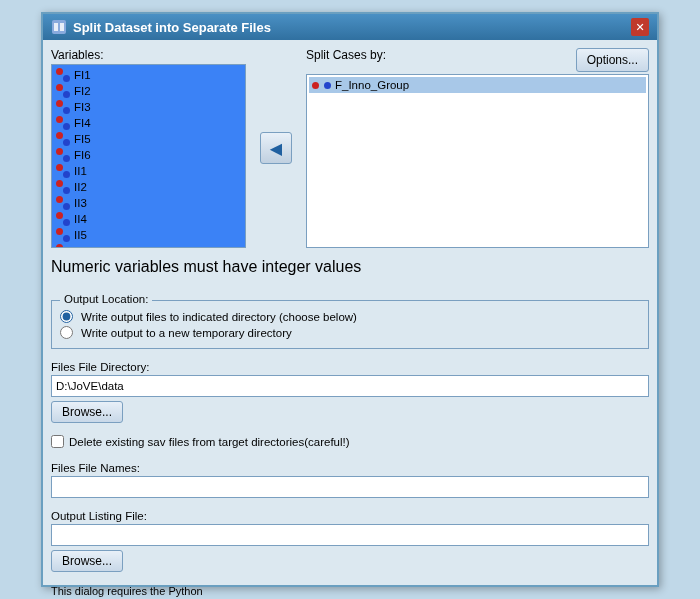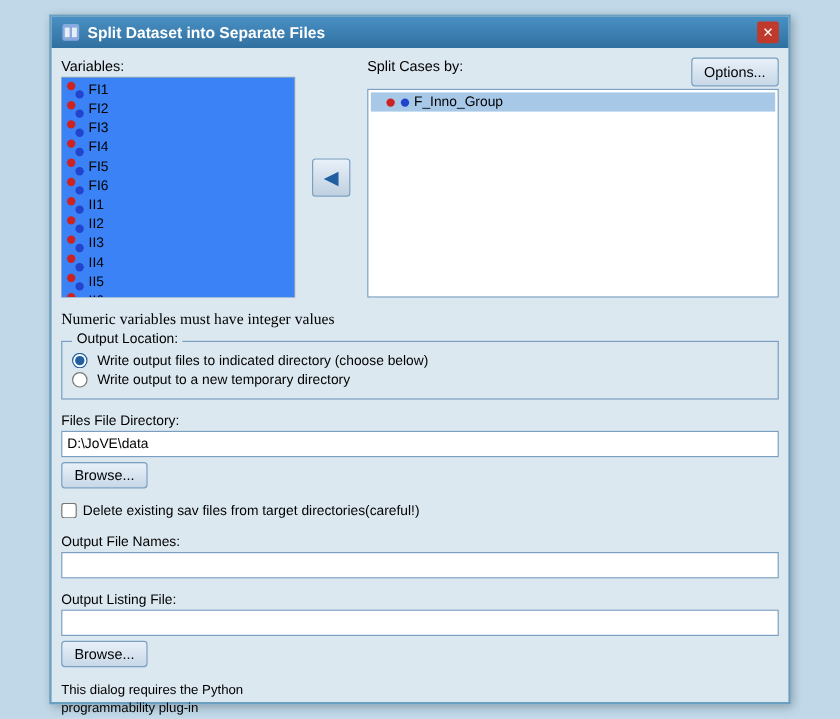--- a/index.html
+++ b/index.html
@@ -114,21 +114,21 @@
       background: white;
       border: 1px solid #7a9fc0;
       flex: 1;
       padding: 2px;
       overflow-y: auto;
     }
     .split-item {
       display: flex;
       align-items: center;
       gap: 4px;
-      padding: 2px 13px;
+      padding: 2px 3px;
       background: #a8c8e8;
       font-size: 11.5px;
     }
     .options-btn {
       background: linear-gradient(to bottom, #e8f0f8, #c8d8e8);
       border: 1px solid #7a9fc0;
       padding: 4px 10px;
       font-size: 12px;
       cursor: pointer;
       border-radius: 3px;
@@ -137,24 +137,23 @@
       margin-left: auto;
     }
     .split-header-row {
       display: flex;
       align-items: flex-start;
       justify-content: space-between;
       margin-bottom: 2px;
       gap: 32px;
     }
     .numeric-note {
-      font-size: 13px;
-      color: #000;
-      margin: 4px 0 2px 0;
-      font-family: Liberation Serif, serif;
+      font-size: 16px;
+      color: #000;
+      margin: 4px 0 16px 0;
     }
     .output-location-group {
       border: 1px solid #7a9fc0;
       padding: 6px 8px;
       margin: 2px 0;
       position: relative;
     }
     .group-legend {
       position: absolute;
       top: -8px;
@@ -383,21 +382,21 @@
       <input type="text" class="text-input" id="ofd-input" value="D:\JoVE\data" style="">
       <button class="browse-btn">Browse...</button>
     </div>
 
     <div class="checkbox-row">
       <input type="checkbox" id="del-cb" style="">
       <label for="del-cb">Delete existing sav files from target directories(careful!)</label>
     </div>
 
     <div class="field-row">
-      <div class="field-label">Output File Names:</div>
+      <div class="field-label">Files File Names:</div>
       <input type="text" class="text-input" style="">
     </div>
 
     <div class="field-row">
       <div class="field-label">Output Listing File:</div>
       <input type="text" class="text-input" style="">
       <button class="browse-btn">Browse...</button>
     </div>
 
     <div style="display:flex; align-items:flex-start; justify-content:space-between; margin-top:4px;">

